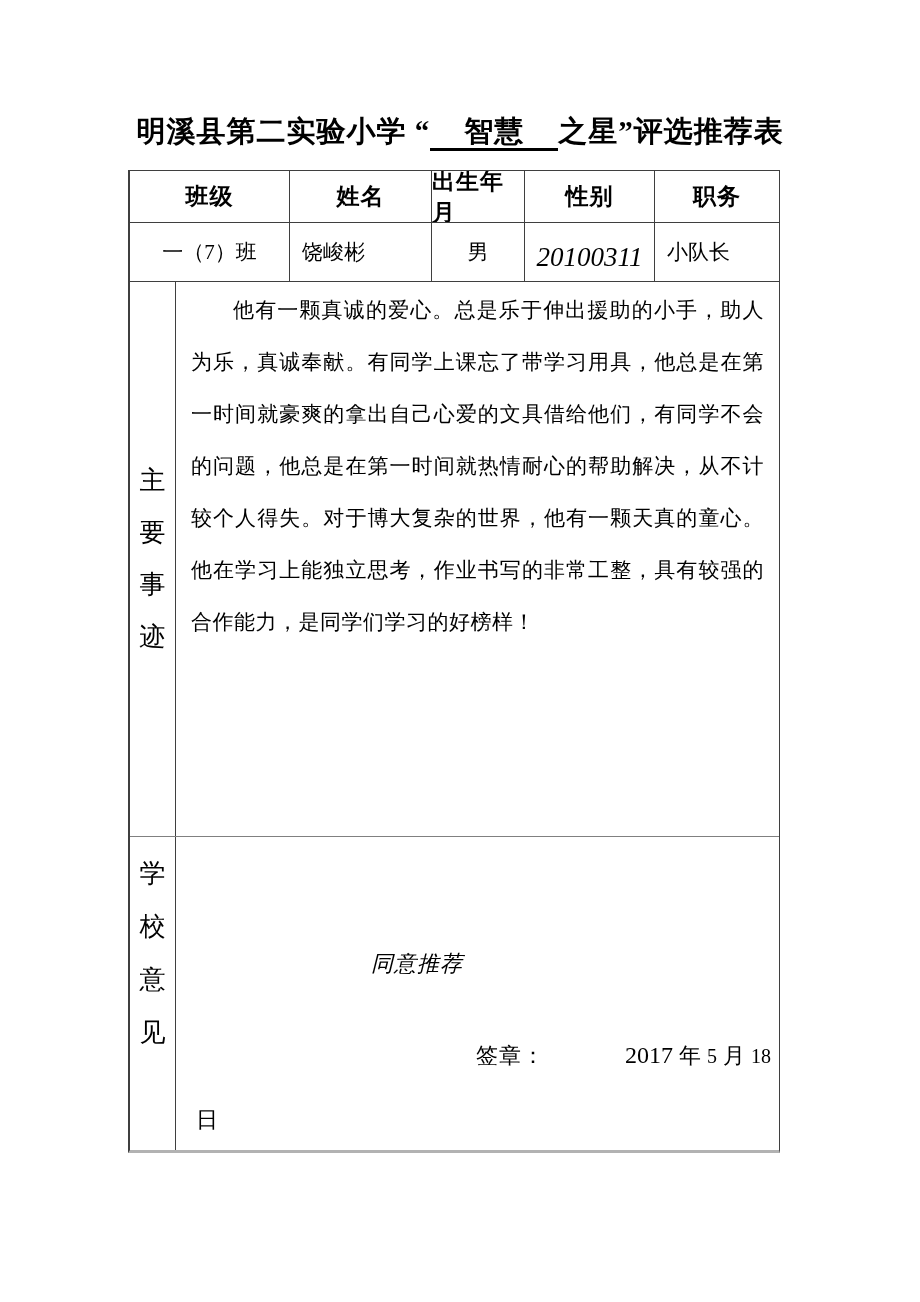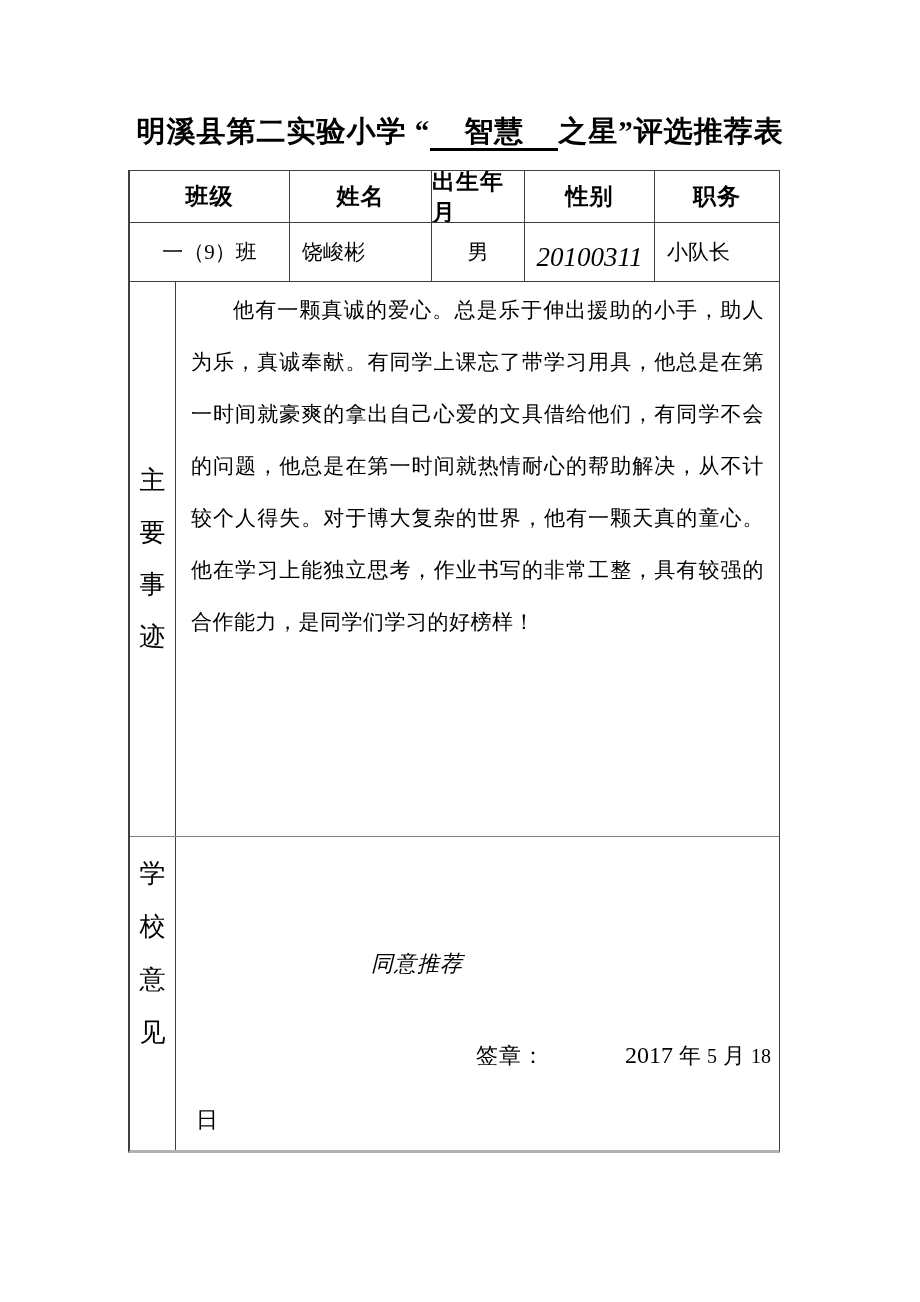--- a/index.html
+++ b/index.html
@@ -109,21 +109,21 @@
 
   <div class="form-table">
 
     <div class="info-grid">
       <div class="cell hcell">班级</div>
       <div class="cell hcell">姓名</div>
       <div class="cell hcell">出生年月</div>
       <div class="cell hcell">性别</div>
       <div class="cell hcell last">职务</div>
 
-      <div class="cell vcell">一（9）班</div>
+      <div class="cell vcell">一（7）班</div>
       <div class="cell vcell align-left">饶峻彬</div>
       <div class="cell vcell">男</div>
       <div class="cell vcell birth">20100311</div>
       <div class="cell vcell align-left last">小队长</div>
     </div>
 
     <div class="section section-deeds">
       <div class="label-cell">
         <span>主</span>
         <span>要</span>

